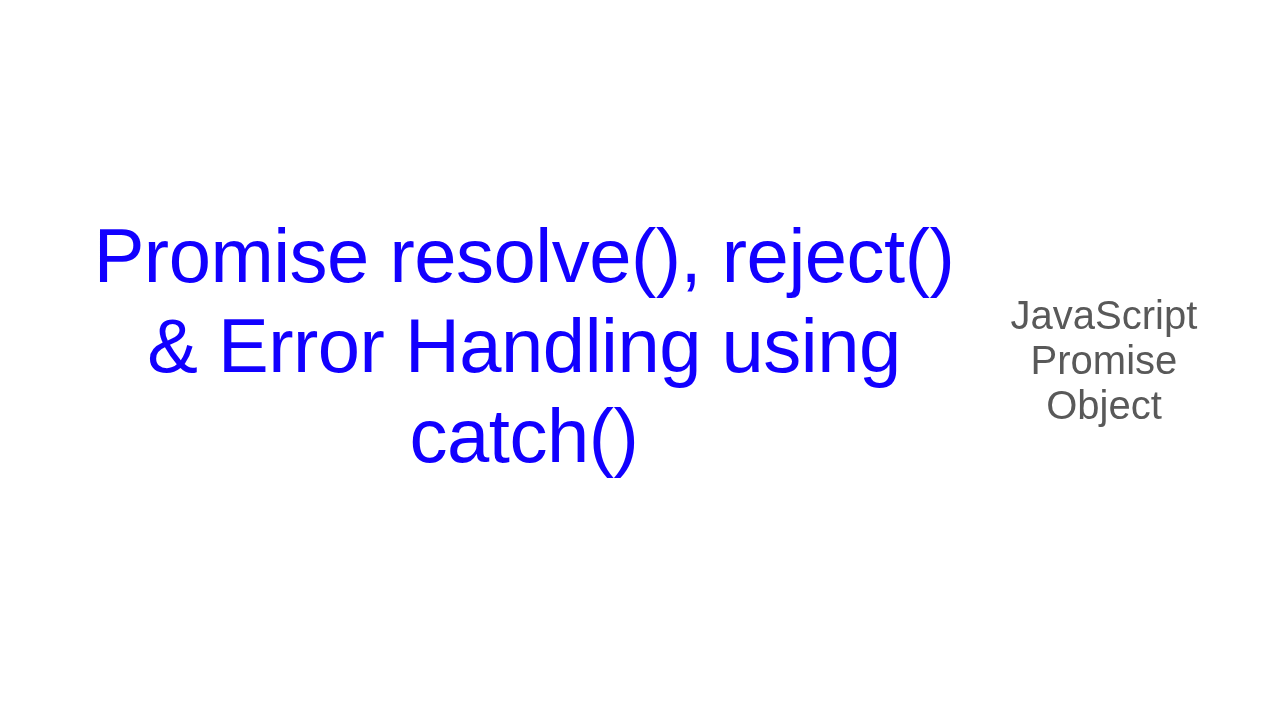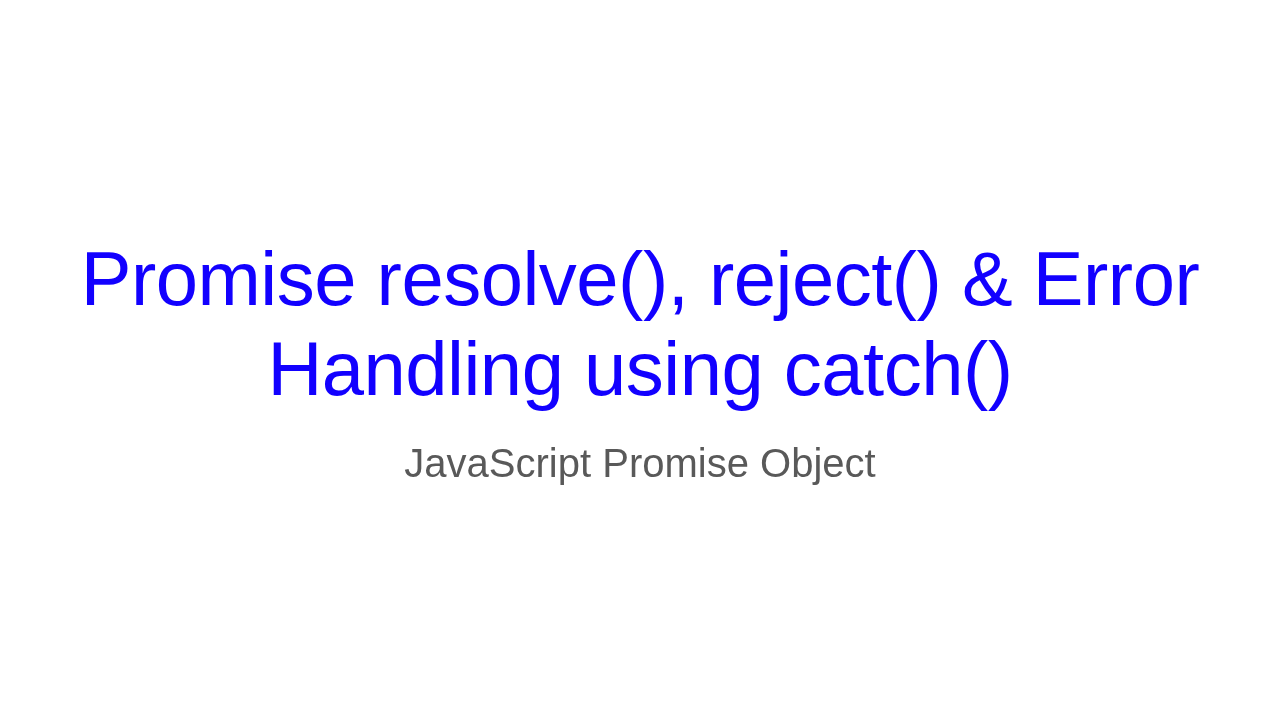--- a/index.html
+++ b/index.html
@@ -1,17 +1,17 @@
 <!DOCTYPE html>
 <html><head>
 <meta charset="utf-8">
 <style>
   * { margin: 0; padding: 0; box-sizing: border-box; }
   html, body { width: 1280px; height: 720px; background: #ffffff; font-family: Arial, Helvetica, sans-serif; overflow: hidden; }
-  .slide { width: 1280px; height: 720px; display: flex; flex-direction: column; align-items: center; justify-content: center; padding: 40px 60px; }
+  .slide { width: 1280px; height: 720px; display: flex; flex-direction: row; align-items: center; justify-content: center; padding: 40px 60px; }
   .title { color: #1200ff; font-size: 76px; line-height: 1.18; text-align: center; font-weight: 400; margin-bottom: 28px; letter-spacing: -0.5px; }
   .subtitle { color: #595959; font-size: 40px; text-align: center; font-weight: 400; }
 </style>
 </head>
 <body>
 
 <div class="slide">
   <h1 class="title">Promise resolve(), reject() &amp; Error Handling using catch()</h1>
   <p class="subtitle">JavaScript Promise Object</p>
 </div>

